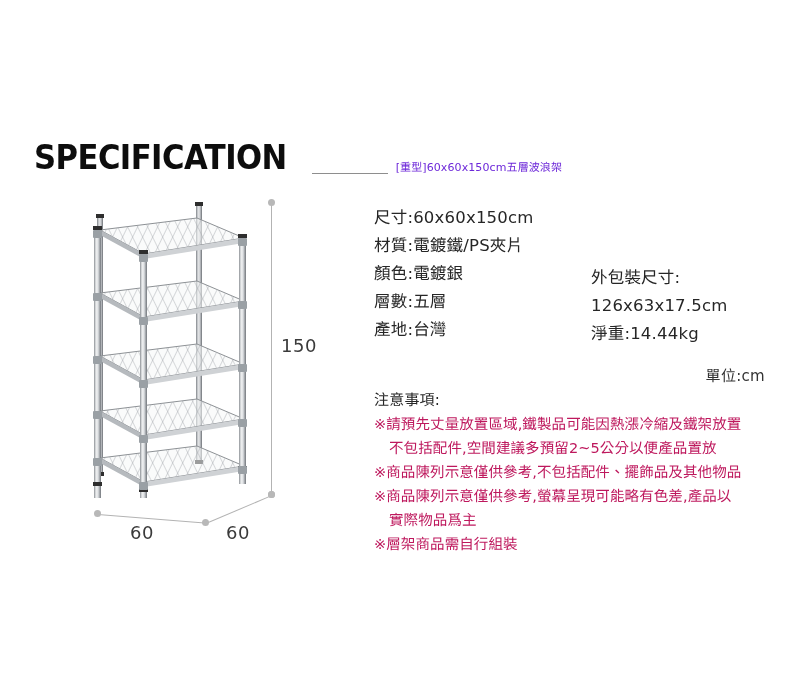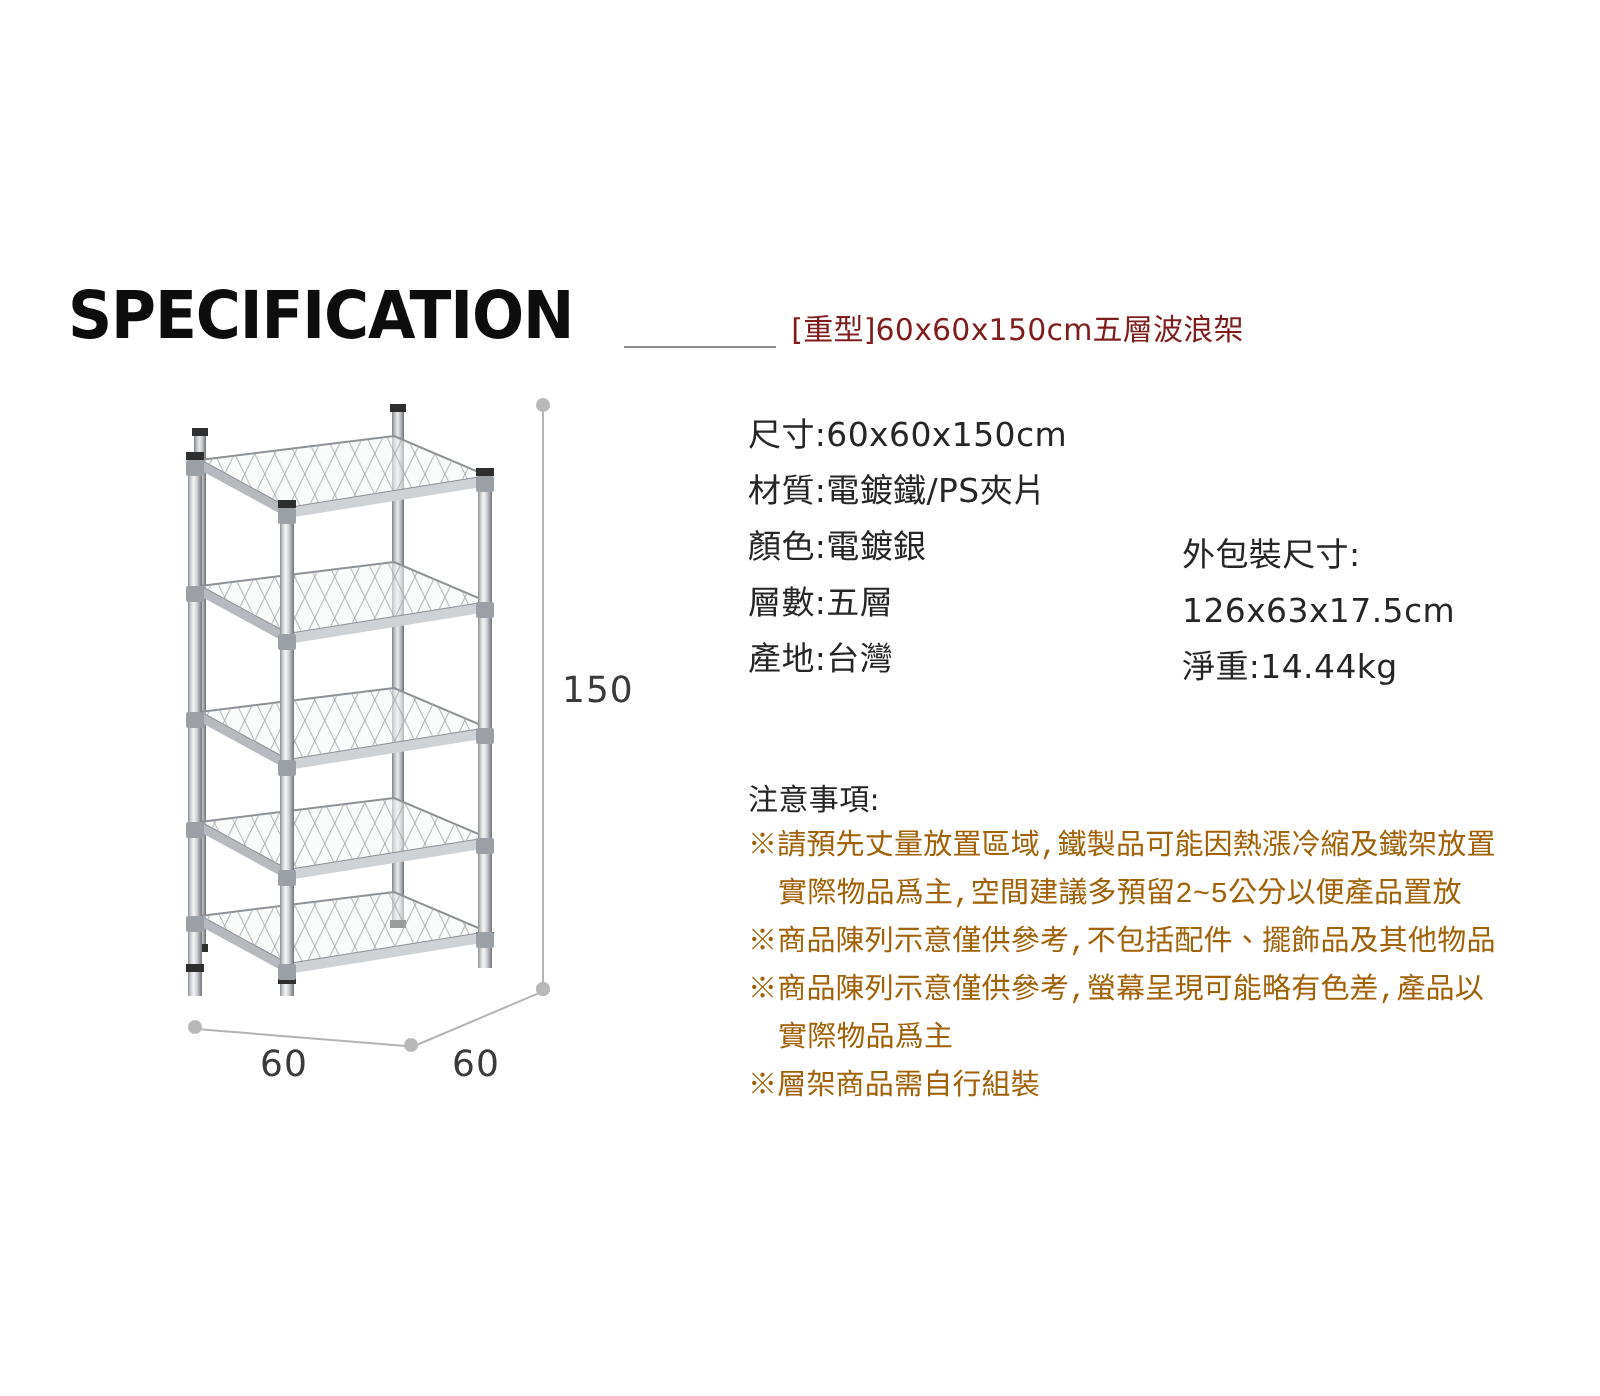--- a/index.html
+++ b/index.html
@@ -46,22 +46,22 @@
   .title-rule {
     flex: 0 0 auto;
     width: 76px;
     height: 0;
     border-top: 1.6px solid #8e8e8e;
     margin-left: 6px;
     margin-right: 8px;
     margin-top: 2px;
   }
   .subtitle {
-    font-size: 15px;
-    color: #7f1d1d;
+    font-size: 11px;
+    color: #6d28d9;
     white-space: nowrap;
     letter-spacing: 0.1px;
   }
 
   
   .product {
     position: absolute;
     left: 78px;
     top: 188px;
     width: 270px;
@@ -155,24 +155,23 @@
   }
   .notes-title {
     font-size: 15px;
     line-height: 24px;
     color: #262626;
     letter-spacing: 0.2px;
   }
   .note {
     font-size: 14.5px;
     line-height: 24px;
-    color: #a16207;
+    color: #be185d;
     letter-spacing: 0.1px;
     white-space: nowrap;
-    font-family: Liberation Mono, monospace;
   }
   .note.indent {
     padding-left: 15px;
   }
 </style>
 </head>
 <body>
 
 <div class="page">
 
@@ -329,24 +328,25 @@
         <div class="spec-line">產地:台灣</div>
       </div>
       <div class="pack-list">
         <div class="pack-line">外包裝尺寸:</div>
         <div class="pack-line">126x63x17.5cm</div>
         <div class="pack-line">淨重:14.44kg</div>
       </div>
     </div>
   </div>
 
+  <div class="unit-note">單位:cm</div>
 
   <div class="notes">
     <div class="notes-title">注意事項:</div>
     <div class="note">※請預先丈量放置區域,鐵製品可能因熱漲冷縮及鐵架放置</div>
-    <div class="note indent">實際物品爲主,空間建議多預留2~5公分以便產品置放</div>
+    <div class="note indent">不包括配件,空間建議多預留2~5公分以便產品置放</div>
     <div class="note">※商品陳列示意僅供參考,不包括配件、擺飾品及其他物品</div>
     <div class="note">※商品陳列示意僅供參考,螢幕呈現可能略有色差,產品以</div>
     <div class="note indent">實際物品爲主</div>
     <div class="note">※層架商品需自行組裝</div>
   </div>
 
 </div>
 
 </body></html>

